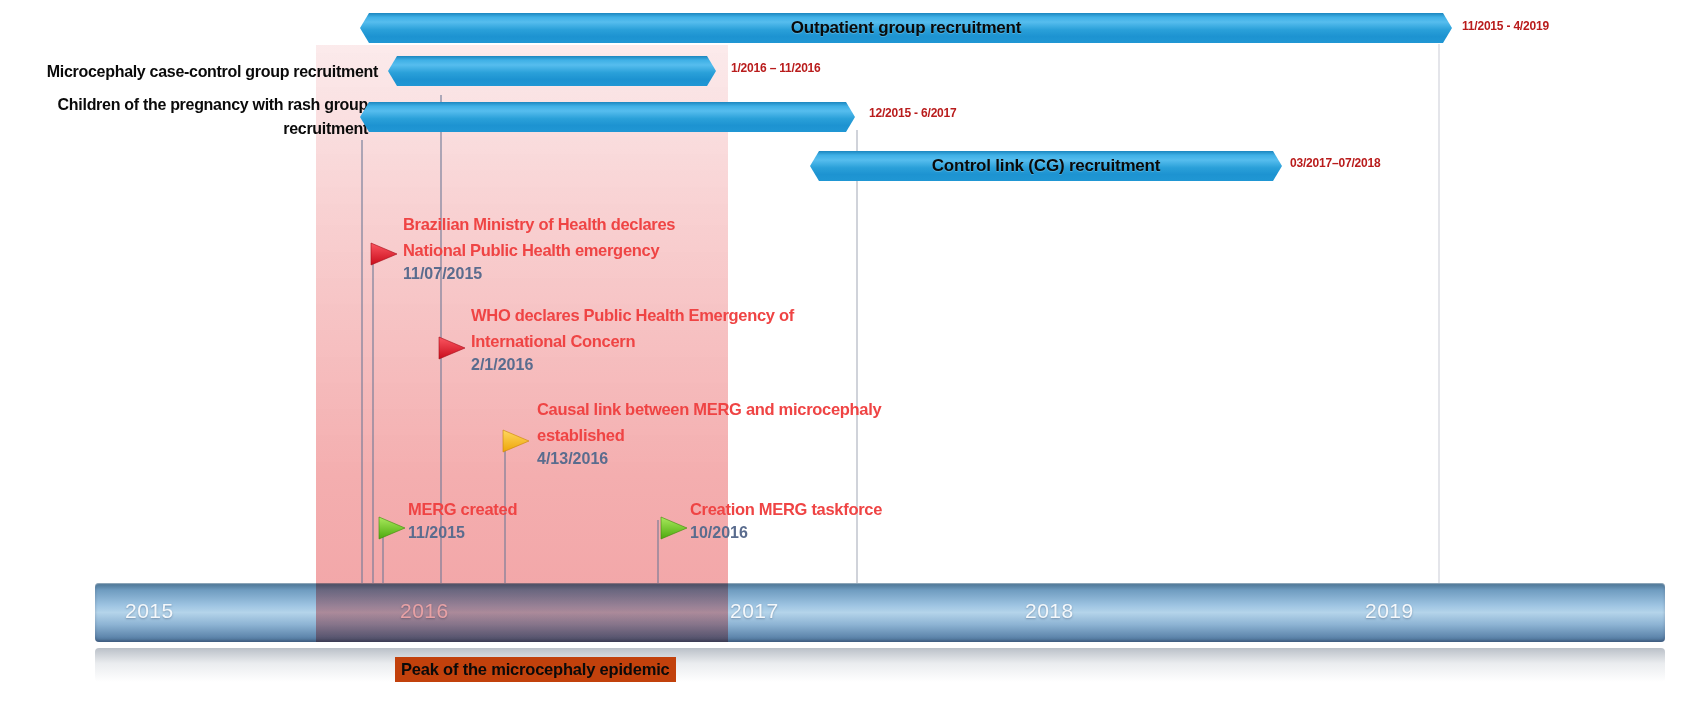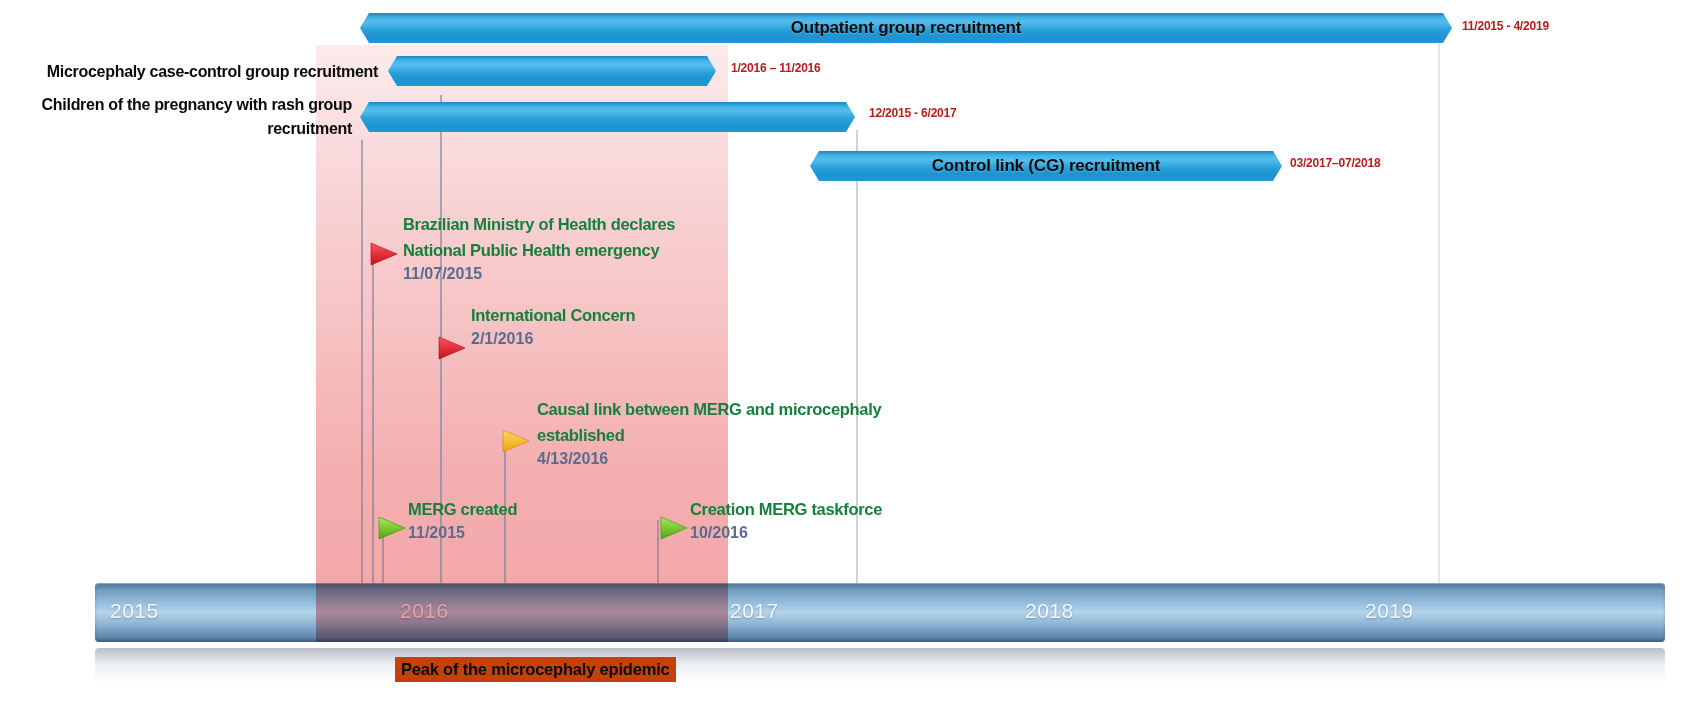--- a/index.html
+++ b/index.html
@@ -11,21 +11,21 @@
   .timeline{
     position:absolute;left:95px;top:583px;width:1570px;height:59px;z-index:0;
     border-radius:4px;
     background:linear-gradient(180deg,#49708f 0%,#6f9cc0 12%,#9ec4e2 38%,#b4d4ea 50%,#8eb4d4 70%,#5e86ac 92%,#51789e 100%);
     box-shadow:inset 0 1px 1px rgba(255,255,255,.4), inset 0 -2px 3px rgba(0,0,30,.25);
   }
   .year{
     position:absolute;top:16px;color:#f4f8fb;font-size:21px;letter-spacing:.5px;
     text-shadow:0 1px 2px rgba(30,50,80,.35);
   }
-  .y0{left:15px;} .y1{left:305px;} .y2{left:635px;} .y3{left:930px;} .y4{left:1270px;}
+  .y0{left:30px;} .y1{left:305px;} .y2{left:635px;} .y3{left:930px;} .y4{left:1270px;}
   .reflection{
     position:absolute;left:95px;top:648px;width:1570px;height:34px;z-index:0;
     background:linear-gradient(180deg,rgba(118,130,146,.5) 0%,rgba(160,170,182,.22) 45%,rgba(255,255,255,0) 100%);
     border-radius:4px;
   }
   
   .epidemic-band{
     position:absolute;left:316px;top:45px;width:412px;height:597px;z-index:1;
     mix-blend-mode:multiply;
     background:linear-gradient(180deg,rgba(251,233,234,.92) 0%,rgba(248,207,208,.96) 28%,rgba(244,174,175,1) 72%,rgba(242,164,166,1) 100%);
@@ -62,32 +62,32 @@
     letter-spacing:-.2px;white-space:nowrap;
   }
   .d1{left:1462px;top:19px;} .d2{left:731px;top:61px;}
   .d3{left:869px;top:106px;} .d4{left:1290px;top:156px;}
   
   .side-label{
     position:absolute;z-index:3;color:#0a0a0a;font-weight:700;font-size:16px;
     letter-spacing:-.3px;text-align:right;white-space:nowrap;line-height:24px;
   }
   .sl2{left:10px;top:60px;width:368px;}
-  .sl3{left:0px;top:93px;width:352px;}
+  .sl3{left:16px;top:93px;width:352px;}
   
   .milestone{position:absolute;z-index:3;}
   .m1{left:370px;top:211px;} .m2{left:438px;top:302px;} .m3{left:502px;top:396px;}
   .m4{left:378px;top:496px;} .m5{left:660px;top:496px;}
   .flag{position:absolute;left:0;width:28px;height:24px;}
   .m1 .flag{top:31px;} .m2 .flag{top:34px;} .m3 .flag{top:33px;}
   .m4 .flag{top:20px;} .m5 .flag{top:20px;}
   .ms-text{margin-left:33px;}
   .m3 .ms-text{margin-left:35px;}
   .m4 .ms-text{margin-left:30px;} .m5 .ms-text{margin-left:30px;}
-  .ms-title{color:#15803d;font-weight:700;font-size:16.5px;line-height:26px;
+  .ms-title{color:#ef4444;font-weight:700;font-size:16.5px;line-height:26px;
     letter-spacing:-.3px;white-space:nowrap;}
   .ms-date{color:#5a6c8e;font-size:16px;font-weight:600;margin-top:2px;white-space:nowrap;}
   
   .peak-label{
     position:absolute;left:395px;top:657px;z-index:3;
     background:#c2410c;color:#0a0a0a;font-weight:700;font-size:16.5px;
     letter-spacing:-.2px;padding:3px 6px;white-space:nowrap;
   }
 </style>
 </head>
@@ -157,20 +157,21 @@
     <svg class="flag" viewBox="0 0 28 24">
       <defs>
           <linearGradient id="gr2" x1="0" y1="0" x2="0" y2="1">
         <stop offset="0" stop-color="#fb5560"></stop>
             <stop offset="1" stop-color="#c90d1c"></stop>
           </linearGradient>
         </defs>
       <polygon points="1,1 27,12 1,23" fill="url(#gr2)" stroke="#a50a16" stroke-width="0.6"></polygon>
     </svg>
     <div class="ms-text">
+      <div class="ms-title">WHO declares Public Health Emergency of</div>
       <div class="ms-title">International Concern</div>
       <div class="ms-date">2/1/2016</div>
     </div>
   </div>
 
   <div class="milestone m3">
     <svg class="flag" viewBox="0 0 28 24">
       <defs>
           <linearGradient id="gg1" x1="0" y1="0" x2="0" y2="1">
         <stop offset="0" stop-color="#ffd75e"></stop>

